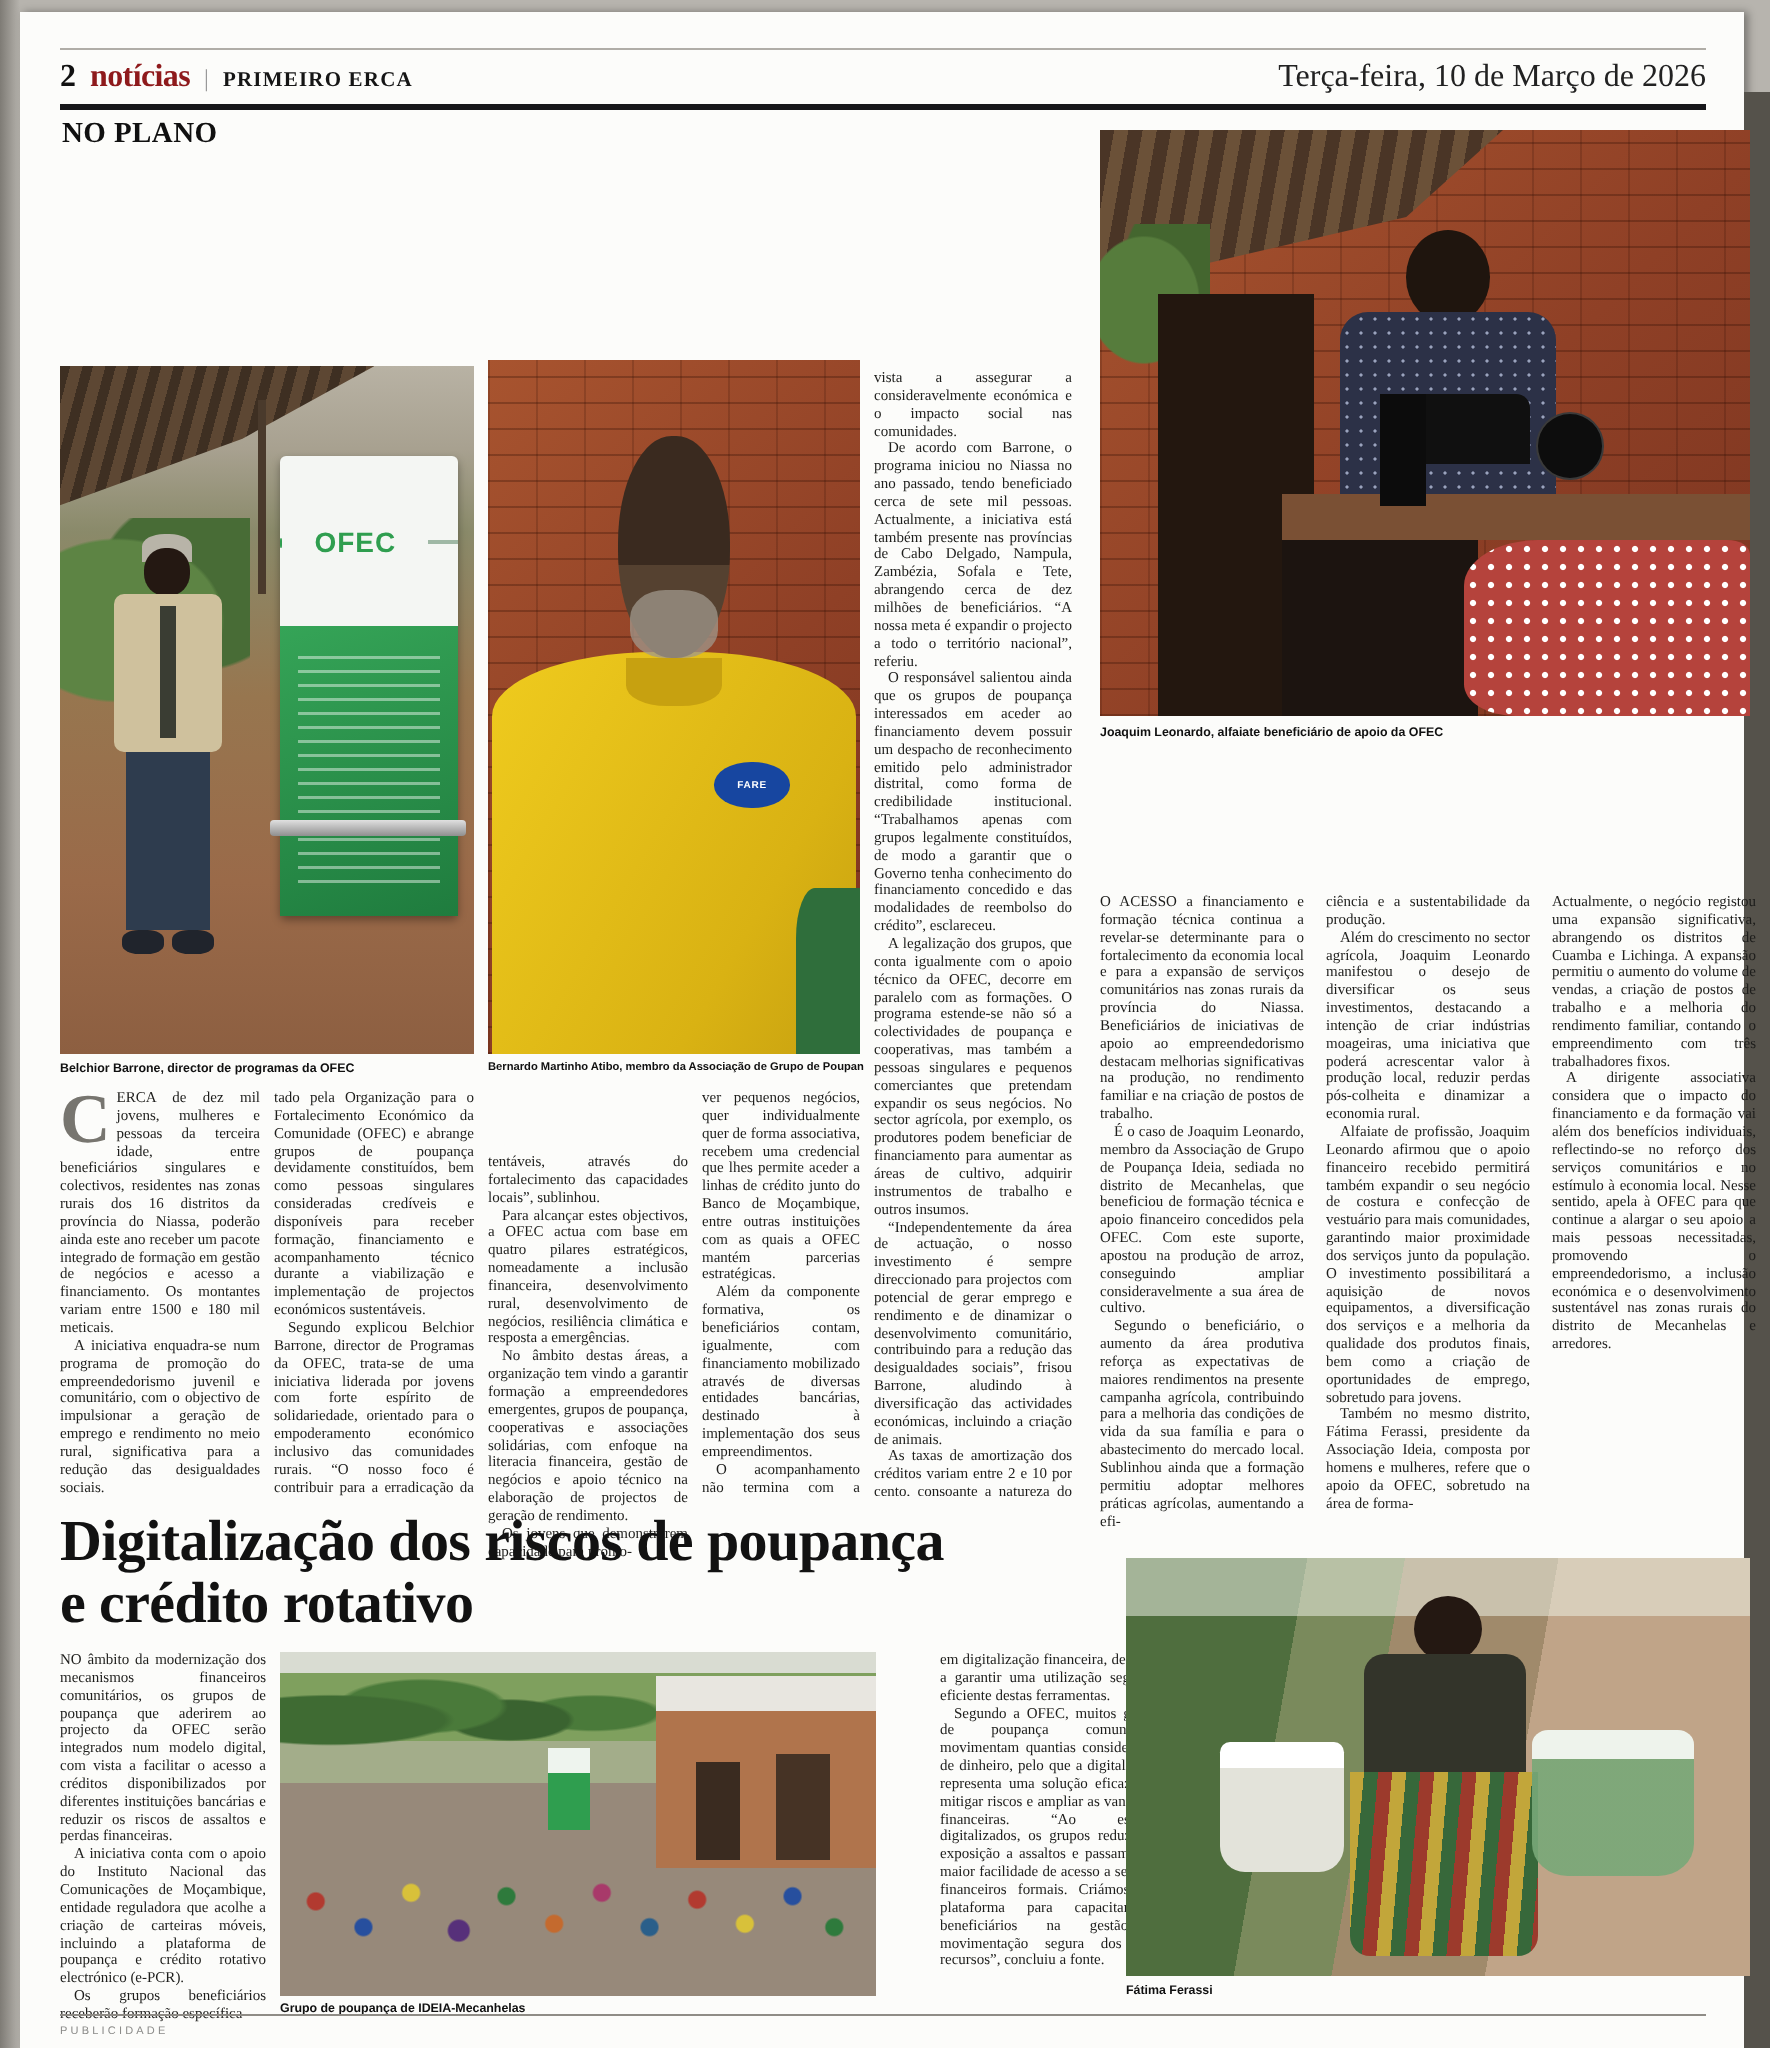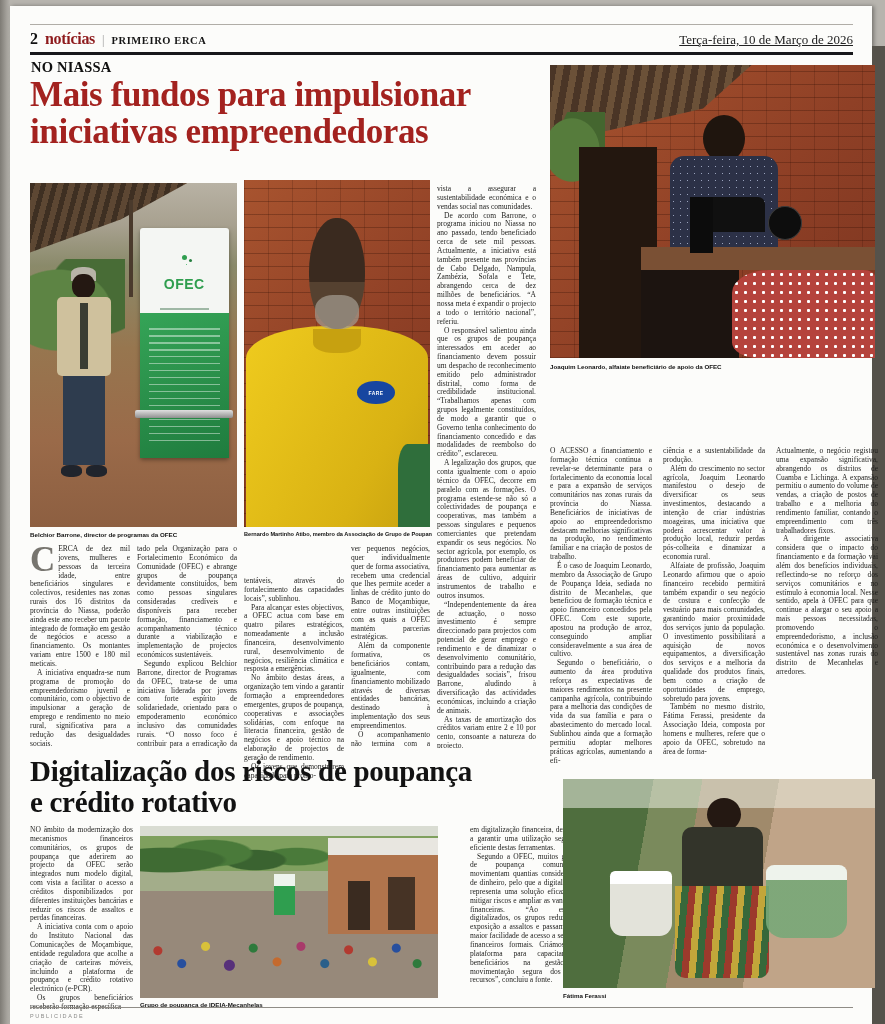--- a/index.html
+++ b/index.html
@@ -9,21 +9,21 @@
   .edge-right{position:absolute;left:872px;top:46px;width:13px;height:978px;background:#55524b;}
   .rule{position:absolute;left:30px;width:823px;}
   .rule-top{top:24px;height:1px;background:#b0ada7;}
   .rule-thick{top:52px;height:3px;background:#17171a;}
   .rule-bottom{top:1007px;height:1px;background:#8f8c86;}
   .masthead{position:absolute;left:30px;top:30px;width:823px;display:flex;align-items:baseline;gap:7px;}
   .pg-num{font-size:16px;font-weight:bold;color:#111;}
   .brand{font-size:16px;font-weight:bold;color:#8e1a1c;letter-spacing:-0.3px;}
   .mh-div{color:#999;font-size:12px;}
   .section{font-size:10.5px;font-weight:bold;color:#151515;letter-spacing:.6px;}
-  .date{margin-left:auto;font-size:13px;color:#222;text-decoration:underline;}
+  .date{margin-left:auto;font-size:16px;color:#222;}
   .kicker{position:absolute;left:31px;top:59px;font-size:14.5px;font-weight:bold;color:#101010;letter-spacing:.2px;}
   .headline-main{position:absolute;left:30px;top:76px;width:525px;margin:0;font-size:35px;font-weight:bold;color:#a3221f;line-height:1.06;letter-spacing:-0.4px;}
   .headline-2{position:absolute;left:549px;top:377px;width:332px;margin:0;font-size:27.5px;font-weight:bold;color:#121212;line-height:1.1;letter-spacing:-0.3px;}
   .headline-3{position:absolute;left:30px;top:756px;width:445px;margin:0;font-size:29px;font-weight:bold;color:#121212;line-height:1.08;letter-spacing:-0.3px;}
   .body-col{position:absolute;font-size:7.5px;line-height:1.18;text-align:justify;color:#1d1d1b;overflow:hidden;}
   .body-col p{margin:0;}
   .body-col p + p{text-indent:7px;}
   .dropcap{float:left;font-size:35px;line-height:27px;padding:1px 3px 0 0;color:#77756f;font-weight:bold;}
   .c-m1{left:30px;top:545px;width:100px;height:203px;}
   .c-m2{left:137px;top:545px;width:100px;height:203px;}
@@ -61,21 +61,21 @@
   .pa-wheel{left:67%;top:48%;width:10%;height:11%;border-radius:50%;background:#0d0d0d;border:1px solid #3a3a3a;}
   .pa-under{left:28%;top:70%;width:30%;height:30%;background:#1c1410;}
   .pa-cloth{left:56%;top:70%;width:44%;height:30%;border-radius:26% 8% 0 18%;background:radial-gradient(circle,#fff 1.3px,transparent 1.8px) 0 0/9px 9px,#b5433c;}
   
   .ph-belchior{left:30px;top:183px;width:207px;height:344px;}
   .pb-bg{width:100%;height:100%;background:linear-gradient(180deg,#b8b2a4 0,#a8a190 12%,#8a8a6a 24%,#97764f 48%,#9a6a49 75%,#8d5f41 100%);}
   .pb-roof{left:0;top:0;width:76%;height:22%;background:repeating-linear-gradient(105deg,#3e2f22 0 5px,#5d4733 5px 11px);clip-path:polygon(0 0,100% 0,58% 48%,0 92%);}
   .pb-pole{left:48%;top:5%;width:2%;height:28%;background:#4a3a2c;}
   .pb-foliage{left:0;top:22%;width:46%;height:27%;background:radial-gradient(ellipse at 30% 55%,#5d8444 0 55%,transparent 57%),radial-gradient(ellipse at 72% 35%,#486c36 0 50%,transparent 52%);}
   .pb-banner{left:53%;top:13%;width:43%;height:67%;background:#f4f6f3;border-radius:3px;box-shadow:0 2px 4px rgba(0,0,0,.35);}
-  .pb-banner-top{left:0;top:12px;width:100%;height:37%;display:flex;flex-direction:column;align-items:center;justify-content:center;gap:16px;}
+  .pb-banner-top{left:0;top:1px;width:100%;height:37%;display:flex;flex-direction:row;align-items:center;justify-content:center;gap:16px;}
   .ofec-logo{position:static;font-family:"Liberation Sans",sans-serif;font-weight:bold;font-size:14px;color:#2f9e4f;letter-spacing:.5px;}
   .ofec-mol{position:static;width:5px;height:5px;border-radius:50%;background:#2f9e4f;box-shadow:6px 3px 0 -1px #267f3f,2px 7px 0 -2px #38b55c;}
   .ofec-sub{position:static;width:55%;height:2px;background:#9fb8a5;}
   .pb-banner-green{left:0;top:37%;width:100%;height:63%;background:linear-gradient(160deg,#35a457,#1f7c3e);}
   .pb-banner-lines{left:10%;top:10%;width:80%;height:80%;background:repeating-linear-gradient(180deg,rgba(255,255,255,.55) 0 1.5px,transparent 1.5px 7px);opacity:.8;}
   .pb-banner-base{left:-5%;top:79%;width:110%;height:3.5%;background:linear-gradient(#e0e0e0,#8f8f8f);border-radius:2px;}
   .pb-cap{left:20%;top:24.5%;width:12%;height:4%;border-radius:45% 45% 0 0;background:#b8b4a8;}
   .pb-head{left:20.5%;top:26.5%;width:11%;height:7%;border-radius:46%;background:#241812;}
   .pb-vest{left:13%;top:33%;width:26%;height:23%;border-radius:5px;background:#cfc19d;}
   .pb-shirt{left:42%;top:8%;width:16%;height:84%;background:#3a3d33;}
@@ -136,22 +136,21 @@
   <div class="rule rule-top"></div>
   <div class="masthead">
     <span class="pg-num">2</span>
     <span class="brand">notícias</span>
     <span class="mh-div">|</span>
     <span class="section">PRIMEIRO ERCA</span>
     <span class="date">Terça-feira, 10 de Março de 2026</span>
   </div>
   <div class="rule rule-thick"></div>
 
-  <div class="kicker">NO NIASSA</div>
-  <h1 class="headline-main">Mais fundos para impulsionar iniciativas empreendedoras</h1>
+  <div class="kicker">NO PLANO</div>
 
   <div class="photo ph-joaquim">
     <div class="brickwall"></div>
     <div class="pa-roof"></div>
     <div class="pa-foliage"></div>
     <div class="pa-door"></div>
     <div class="pa-head"></div>
     <div class="pa-body"></div>
     <div class="pa-table"></div>
     <div class="pa-under"></div>
@@ -214,21 +213,21 @@
       <p>Para alcançar estes objectivos, a OFEC actua com base em quatro pilares estratégicos, nomeadamente a inclusão financeira, desenvolvimento rural, desenvolvimento de negócios, resiliência climática e resposta a emergências.</p>
       <p>No âmbito destas áreas, a organização tem vindo a garantir formação a empreendedores emergentes, grupos de poupança, cooperativas e associações solidárias, com enfoque na literacia financeira, gestão de negócios e apoio técnico na elaboração de projectos de geração de rendimento.</p>
       <p>Os jovens que demonstrarem capacidade para promo-</p>
     </div>
   <div class="body-col c-m4">
       <p>ver pequenos negócios, quer individualmente quer de forma associativa, recebem uma credencial que lhes permite aceder a linhas de crédito junto do Banco de Moçambique, entre outras instituições com as quais a OFEC mantém parcerias estratégicas.</p>
       <p>Além da componente formativa, os beneficiários contam, igualmente, com financiamento mobilizado através de diversas entidades bancárias, destinado à implementação dos seus empreendimentos.</p>
       <p>O acompanhamento não termina com a concessão do crédito. Oficiais de campo e de finanças da OFEC realizam monitoria e assistência técnica regulares aos projectos, com</p>
     </div>
   <div class="body-col c-m5">
-      <p>vista a assegurar a sustentabilidade económica e o vendas social nas comunidades.</p>
+      <p>vista a assegurar a consideravelmente económica e o impacto social nas comunidades.</p>
       <p>De acordo com Barrone, o programa iniciou no Niassa no ano passado, tendo beneficiado cerca de sete mil pessoas. Actualmente, a iniciativa está também presente nas províncias de Cabo Delgado, Nampula, Zambézia, Sofala e Tete, abrangendo cerca de dez milhões de beneficiários. “A nossa meta é expandir o projecto a todo o território nacional”, referiu.</p>
       <p>O responsável salientou ainda que os grupos de poupança interessados em aceder ao financiamento devem possuir um despacho de reconhecimento emitido pelo administrador distrital, como forma de credibilidade institucional. “Trabalhamos apenas com grupos legalmente constituídos, de modo a garantir que o Governo tenha conhecimento do financiamento concedido e das modalidades de reembolso do crédito”, esclareceu.</p>
       <p>A legalização dos grupos, que conta igualmente com o apoio técnico da OFEC, decorre em paralelo com as formações. O programa estende-se não só a colectividades de poupança e cooperativas, mas também a pessoas singulares e pequenos comerciantes que pretendam expandir os seus negócios. No sector agrícola, por exemplo, os produtores podem beneficiar de financiamento para aumentar as áreas de cultivo, adquirir instrumentos de trabalho e outros insumos.</p>
       <p>“Independentemente da área de actuação, o nosso investimento é sempre direccionado para projectos com potencial de gerar emprego e rendimento e de dinamizar o desenvolvimento comunitário, contribuindo para a redução das desigualdades sociais”, frisou Barrone, aludindo à diversificação das actividades económicas, incluindo a criação de animais.</p>
       <p>As taxas de amortização dos créditos variam entre 2 e 10 por cento, consoante a natureza do projecto.</p>
     </div>
 
   <div class="body-col c-a1">
       <p>O ACESSO a financiamento e formação técnica continua a revelar-se determinante para o fortalecimento da economia local e para a expansão de serviços comunitários nas zonas rurais da província do Niassa. Beneficiários de iniciativas de apoio ao empreendedorismo destacam melhorias significativas na produção, no rendimento familiar e na criação de postos de trabalho.</p>
       <p>É o caso de Joaquim Leonardo, membro da Associação de Grupo de Poupança Ideia, sediada no distrito de Mecanhelas, que beneficiou de formação técnica e apoio financeiro concedidos pela OFEC. Com este suporte, apostou na produção de arroz, conseguindo ampliar consideravelmente a sua área de cultivo.</p>

